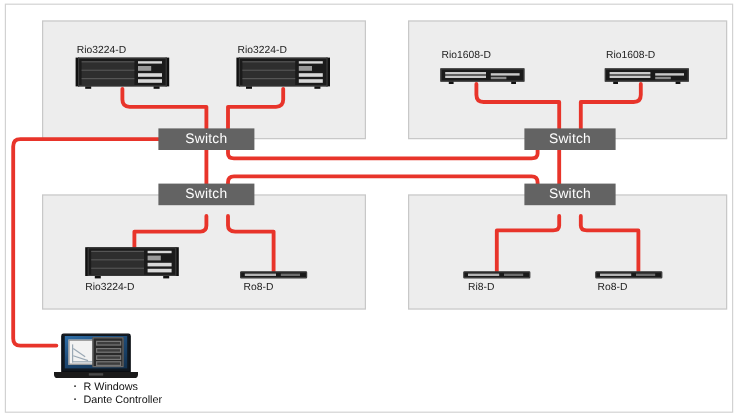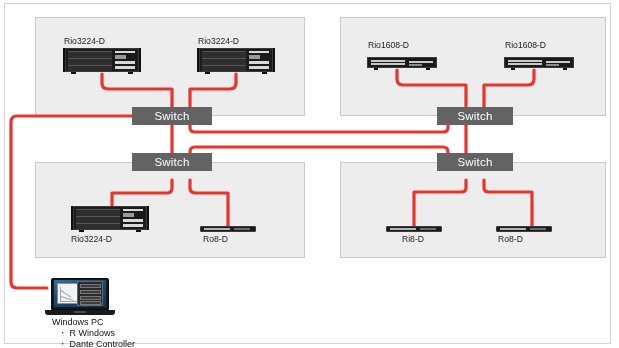--- a/index.html
+++ b/index.html
@@ -343,21 +343,21 @@
     <div class="dots"></div>
     <div class="plate"></div>
   </div>
   <div class="devlabel" style="left:203px; top:234px;">Ro8-D</div>
 
   <div class="rio8" style="left:386px; top:226px;">
     <div class="body"></div>
     <div class="dots"></div>
     <div class="plate"></div>
   </div>
-  <div class="devlabel" style="left:392px; top:234px;padding-left:10px;">Ri8-D</div>
+  <div class="devlabel" style="left:380px; top:234px;padding-left:10px;">Ri8-D</div>
 
   <div class="rio8" style="left:496px; top:226px;">
     <div class="body"></div>
     <div class="dots"></div>
     <div class="plate"></div>
   </div>
   <div class="devlabel" style="left:498px; top:234px;">Ro8-D</div>
 
   <div class="laptop" style="left:45px; top:278px; width:70px; height:38px;">
     <div class="lid"></div>
@@ -373,18 +373,17 @@
         <div class="row" style="top:8px;"></div>
         <div class="row" style="top:14px;"></div>
         <div class="row" style="top:19px;"></div>
       </div>
     </div>
     <div class="base"></div>
     <div class="pad"></div>
   </div>
 
   <div class="pc-caption" style="left:52px; top:317px;">
-    <div>Windows PC</div>
     <div class="bullet">・ R Windows</div>
     <div class="bullet">・ Dante Controller</div>
   </div>
 
 </div>
 
 </body></html>

